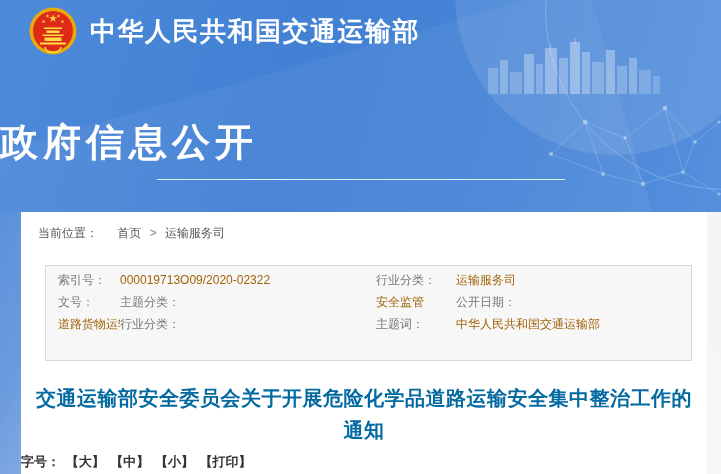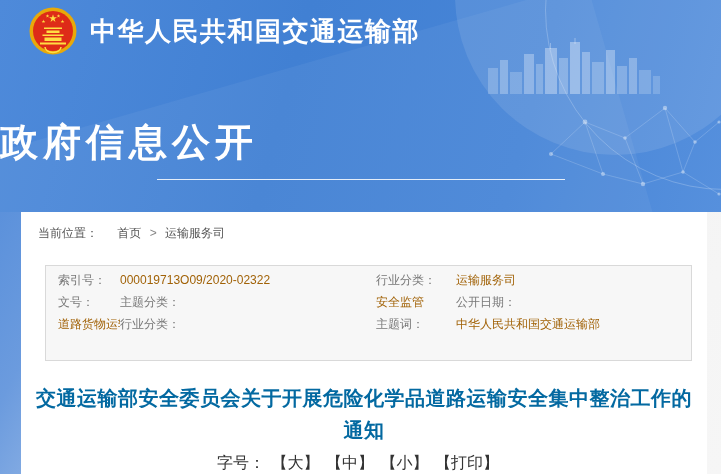--- a/index.html
+++ b/index.html
@@ -68,22 +68,22 @@
   .meta-table .value { color: #a16207; }
 
   .article-title {
     margin: 21px 14px 0;
     text-align: center;
     font-size: 20px; font-weight: 700; line-height: 32px;
     color: #0369a1; letter-spacing: 0.5px;
   }
 
   .toolbar {
-    margin: 7px 12px 0 0; text-align: center;
-    font-size: 16px; color: #333333;
+    margin: 7px 12px 0 0; text-align: left;
+    font-size: 13px; color: #333333; font-weight: bold;
   }
   .toolbar .tool-label { color: #333333; }
   .toolbar .tool-btn { cursor: pointer; margin-left: 2px; }
 </style>
 </head>
 <body>
 
 <div class="banner">
   <div class="deco-circle-1"></div>
   <div class="deco-circle-2"></div>

